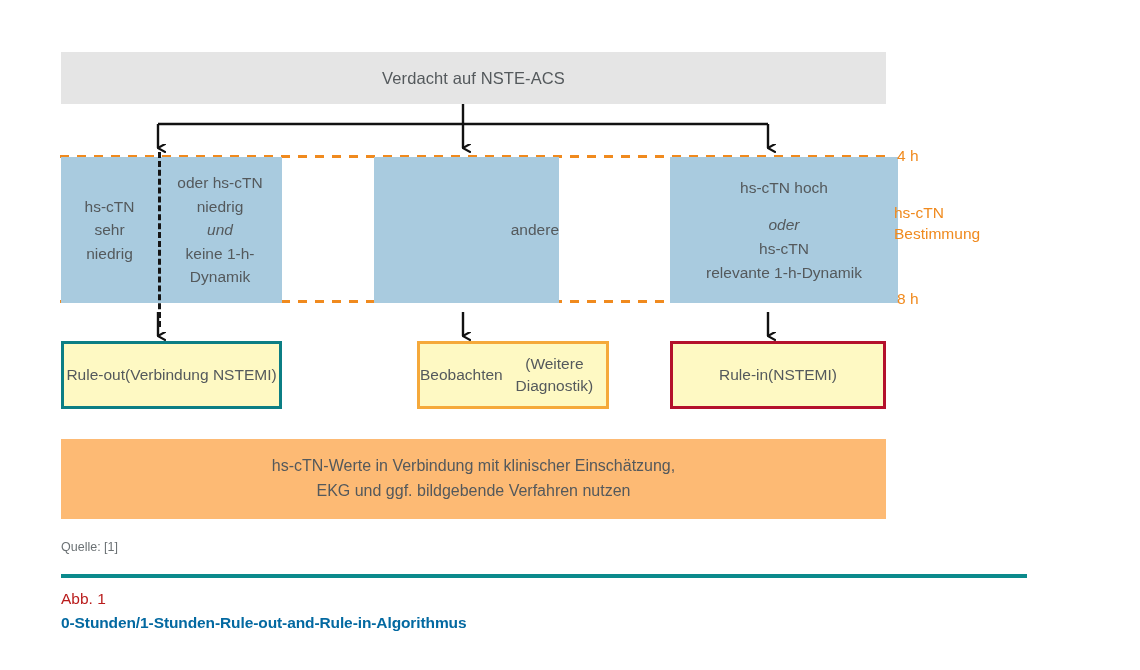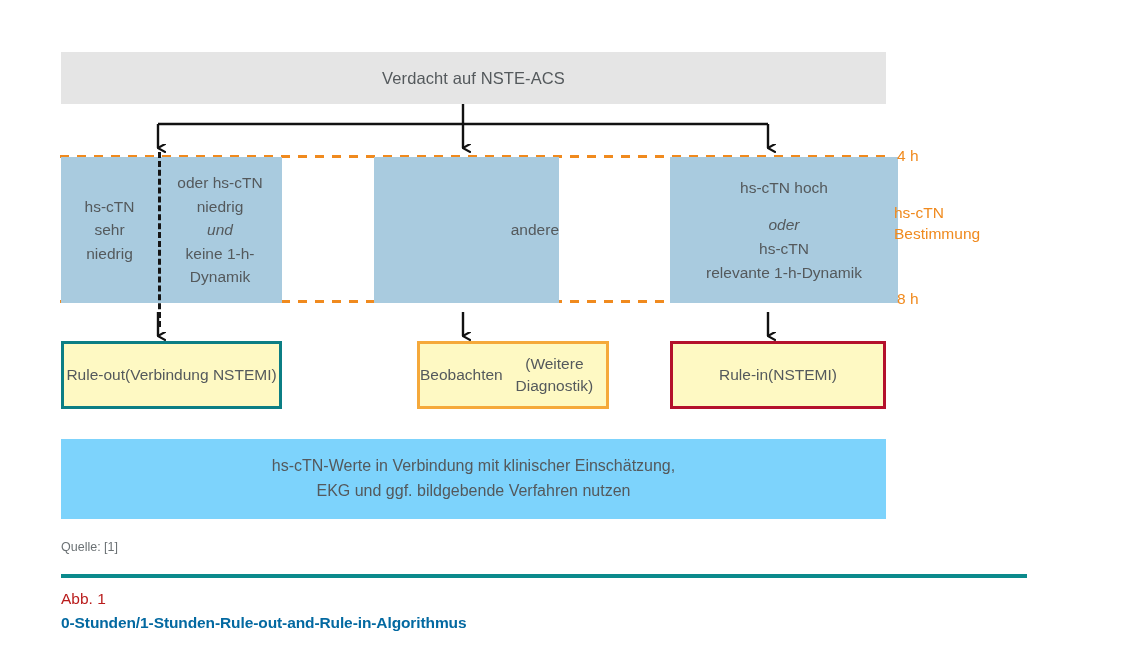--- a/index.html
+++ b/index.html
@@ -160,21 +160,21 @@
   .out-mid    { left: 374px; width: 192px; border: 3px solid #f5a93b; margin-left: 43px; }
   .out-right  { left: 670px; width: 216px; border: 3px solid #b4112c; }
 
   
   .note-box {
     position: absolute;
     left: 61px;
     top: 439px;
     width: 825px;
     height: 80px;
-    background: #7dd3fc;
+    background: #fdba74;
     display: flex;
     flex-direction: column;
     align-items: center;
     justify-content: center;
     text-align: center;
     font-family: "Liberation Sans Narrow", "Liberation Sans", sans-serif;
     font-stretch: condensed;
     font-size: 16px;
     line-height: 1.55;
     color: #54595c;

